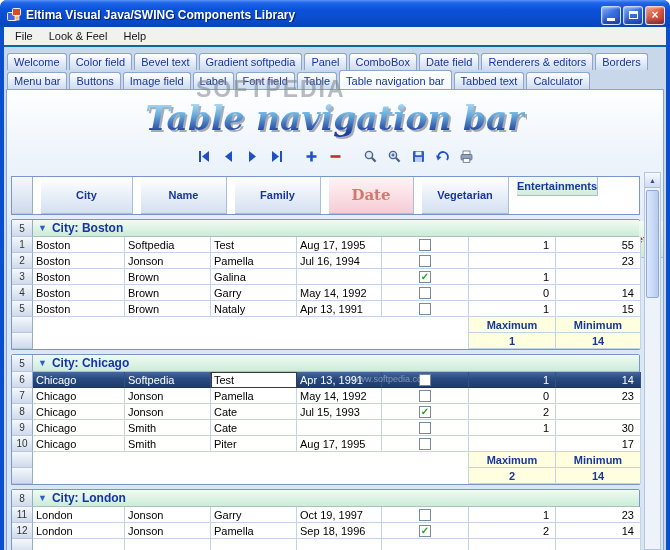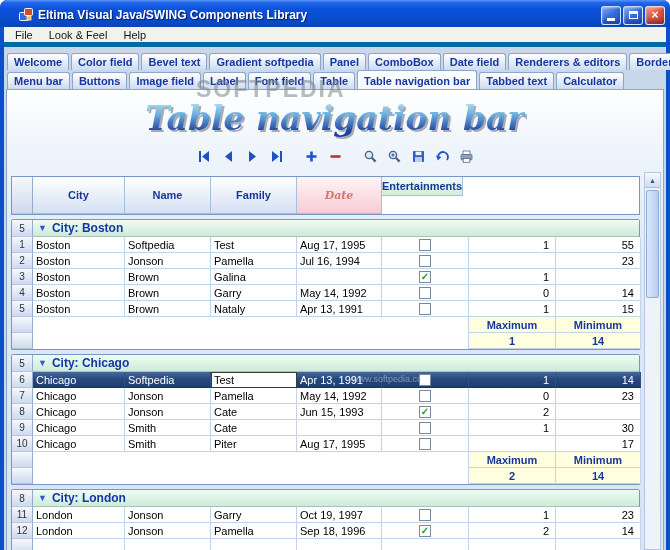--- a/index.html
+++ b/index.html
@@ -2,48 +2,48 @@
 <html><head>
 <meta charset="utf-8">
 <style>
   *{margin:0;padding:0;box-sizing:border-box;}
   html,body{width:670px;height:550px;overflow:hidden;}
   body{font-family:"Liberation Sans",sans-serif;background:#fff;}
 
   .window{position:relative;width:670px;height:550px;background:#0a50cc;border-radius:7px 7px 0 0;overflow:hidden;}
 
   
-  .titlebar{height:27px;display:flex;align-items:center;padding:3px 5px 0 18px;
+  .titlebar{height:27px;display:flex;align-items:center;padding:3px 5px 0 6px;
     background:linear-gradient(180deg,#5a94f6 0%,#2066ea 10%,#0b51da 35%,#0a4ccc 70%,#0845b8 100%);
     border-radius:7px 7px 0 0;}
   .app-icon{width:16px;height:16px;margin-right:4px;flex:none;}
   .wtitle{flex:1;color:#fff;font-size:12px;font-weight:bold;text-shadow:1px 1px 1px rgba(0,20,90,.85);
     white-space:nowrap;overflow:hidden;}
   .wbtns{display:flex;flex:none;}
   .wbtn{width:20px;height:19px;margin-left:2px;border-radius:3px;border:1px solid rgba(255,255,255,.75);
     display:flex;align-items:center;justify-content:center;color:#fff;font-size:12px;font-weight:bold;
     box-shadow:inset 0 -3px 4px rgba(0,25,110,.45), inset 1px 1px 2px rgba(255,255,255,.5);}
   .wbtn.minmax{background:linear-gradient(145deg,#8fb4f4,#3a6fe0 45%,#2558c8);}
   .wbtn.close{background:linear-gradient(145deg,#f4a492,#e25b3e 45%,#c83c20);}
   .glyph-min{width:8px;height:3px;background:#fff;margin-top:9px;}
   .glyph-max{width:9px;height:8px;border:1px solid #fff;border-top:3px solid #fff;}
 
   .inner{position:absolute;top:27px;left:4px;right:4px;bottom:0;background:#c9d7eb;}
 
   
-  .menubar{height:20px;background:#f1f2ed;border-bottom:5px solid #0369a1;display:flex;align-items:center;padding-left:3px;}
+  .menubar{height:20px;background:#f1f2ed;border-bottom:2px solid #0369a1;display:flex;align-items:center;padding-left:3px;}
   .menu-item{font-size:11px;color:#161616;padding:2px 8px;cursor:default;}
 
   
   .tabs-area{position:relative;height:42px;background:#c9d7eb;padding:5px 3px 0 3px;}
   .tabrow{display:flex;height:18px;align-items:flex-end;}
   .tabrow2{margin-top:1px;}
   .tab{font-size:11px;color:#17379e;background:linear-gradient(180deg,#ffffff,#e6edf8 50%,#cddcf0);
     border:1px solid #8ba6cc;border-bottom:none;border-radius:3px 3px 0 0;
-    padding:2px 6px;margin-right:2px;white-space:nowrap;height:17px;line-height:12px;cursor:default;font-weight:bold;}
+    padding:2px 6px;margin-right:2px;white-space:nowrap;height:17px;line-height:12px;cursor:default;}
   .tab.selected{background:linear-gradient(180deg,#ffffff,#f4f8fd);height:19px;padding-top:4px;position:relative;z-index:3;}
 
   .wm-large{position:absolute;left:196px;top:76px;z-index:6;font-size:23px;font-weight:bold;
     color:#7e848e;opacity:.55;letter-spacing:2px;pointer-events:none;}
 
   
   .panel{position:absolute;top:62px;left:2px;right:2px;bottom:0;overflow:hidden;
     background:linear-gradient(180deg,#feffff 0%,#eef4fb 14%,#dde9f5 38%,#d8e5f3 100%);
     border:1px solid #8ba6cc;border-bottom:none;}
 
@@ -54,36 +54,36 @@
       -webkit-background-clip:text;background-clip:text;color:transparent;
       filter:drop-shadow(2px 2px 0 rgba(105,105,118,.55));}
   }
 
   .toolbar{height:28px;display:flex;align-items:center;justify-content:center;gap:3px;}
   .tbtn{width:21px;height:19px;display:flex;align-items:center;justify-content:center;cursor:pointer;}
   .tgap{width:8px;}
 
   
   .table-area{margin:6px 0 0 4px;width:629px;}
-  .gridhead{display:flex;height:39px;width:629px;border:1px solid #7a96c8;background:#fff;}
+  .gridhead{display:flex;height:39px;width:629px;border:1px solid #7a96c8;background:#fff;gap:8px;}
   .rownum-cell{width:21px;flex:none;background:linear-gradient(180deg,#f6f8fc,#dde6f2 60%,#cfdaec);
     border-right:1px solid #96accc;border-bottom:1px solid #b6c6de;
     color:#333;font-size:10px;display:flex;align-items:center;justify-content:center;}
   .hcell{background:linear-gradient(180deg,#ffffff,#d4e0f2);border-right:1px solid #a8bede;border-bottom:1px solid #a8bede;
     color:#17379e;font-weight:bold;font-size:11px;display:flex;align-items:center;justify-content:center;height:100%;}
   .gridhead .rownum-cell{height:100%;}
   .col-city{width:92px;flex:none;}
   .col-family{width:86px;flex:none;}
   .col-name{width:86px;flex:none;}
   .col-date{width:85px;flex:none;}
   .col-veg{width:87px;flex:none;}
   .col-pets{width:87px;flex:none;}
   .col-toys{width:85px;flex:none;}
   .hcell.datehead{background:linear-gradient(180deg,#fff4f5,#f6ccd6);color:#d4786e;
-    font-family:"DejaVu Serif",serif;font-style:italic;font-size:11px;}
+    font-family:"DejaVu Serif",serif;font-size:15px;}
   .ent-block{display:flex;flex-direction:row;width:172px;flex:none;height:100%;}
   .hcell.ent{height:19px;background:linear-gradient(180deg,#f2fbf5,#d2ecd9);}
   .subrow{display:flex;flex:1;}
   .hcell.sub{height:100%;background:linear-gradient(180deg,#f2fbf5,#cfe9d7);color:#9a3a2a;margin-top:44px;}
 
   .group-block{width:629px;border:1px solid #7a96c8;border-radius:2px 2px 0 0;margin-top:4px;background:#fff;}
   .group-row{display:flex;height:17px;}
   .group-bar{flex:1;background:linear-gradient(180deg,#effcf3,#cdebd9);display:flex;align-items:center;
     padding-left:5px;border-bottom:1px solid #a8c4b6;overflow:hidden;}
   .tri{color:#2a5ad4;font-size:9px;margin-right:5px;line-height:9px;}
@@ -250,20 +250,21 @@
         </span>
       </div>
 
       <div class="table-area">
         <div class="gridhead">
           <div class="rownum-cell"></div>
           <div class="hcell col-city">City</div>
           <div class="hcell col-name">Name</div>
           <div class="hcell col-family">Family</div>
           <div class="hcell col-date datehead">Date</div>
+          <div class="hcell col-veg">Vegetarian</div>
           <div class="ent-block">
             <div class="hcell ent">Entertainments</div>
             <div class="subrow">
               <div class="hcell sub col-pets">Pets</div>
             </div>
           </div>
         </div>
         <div id="grid-body">
             <div class="group-block">
               <div class="group-row">
@@ -377,21 +378,21 @@
                   <span class="checkbox"></span>
                 </div>
                 <div class="cell col-pets num">0</div>
                 <div class="cell col-toys num">23</div>
               </div>
               <div class="data-row">
                 <div class="rownum-cell">8</div>
                 <div class="cell col-city">Chicago</div>
                 <div class="cell col-family">Jonson</div>
                 <div class="cell col-name">Cate</div>
-                <div class="cell col-date">Jun 15, 1993</div>
+                <div class="cell col-date">Jul 15, 1993</div>
                 <div class="cell col-veg center">
                   <span class="checkbox checked">✓</span>
                 </div>
                 <div class="cell col-pets num">2</div>
                 <div class="cell col-toys num"></div>
               </div>
               <div class="data-row">
                 <div class="rownum-cell">9</div>
                 <div class="cell col-city">Chicago</div>
                 <div class="cell col-family">Smith</div>

